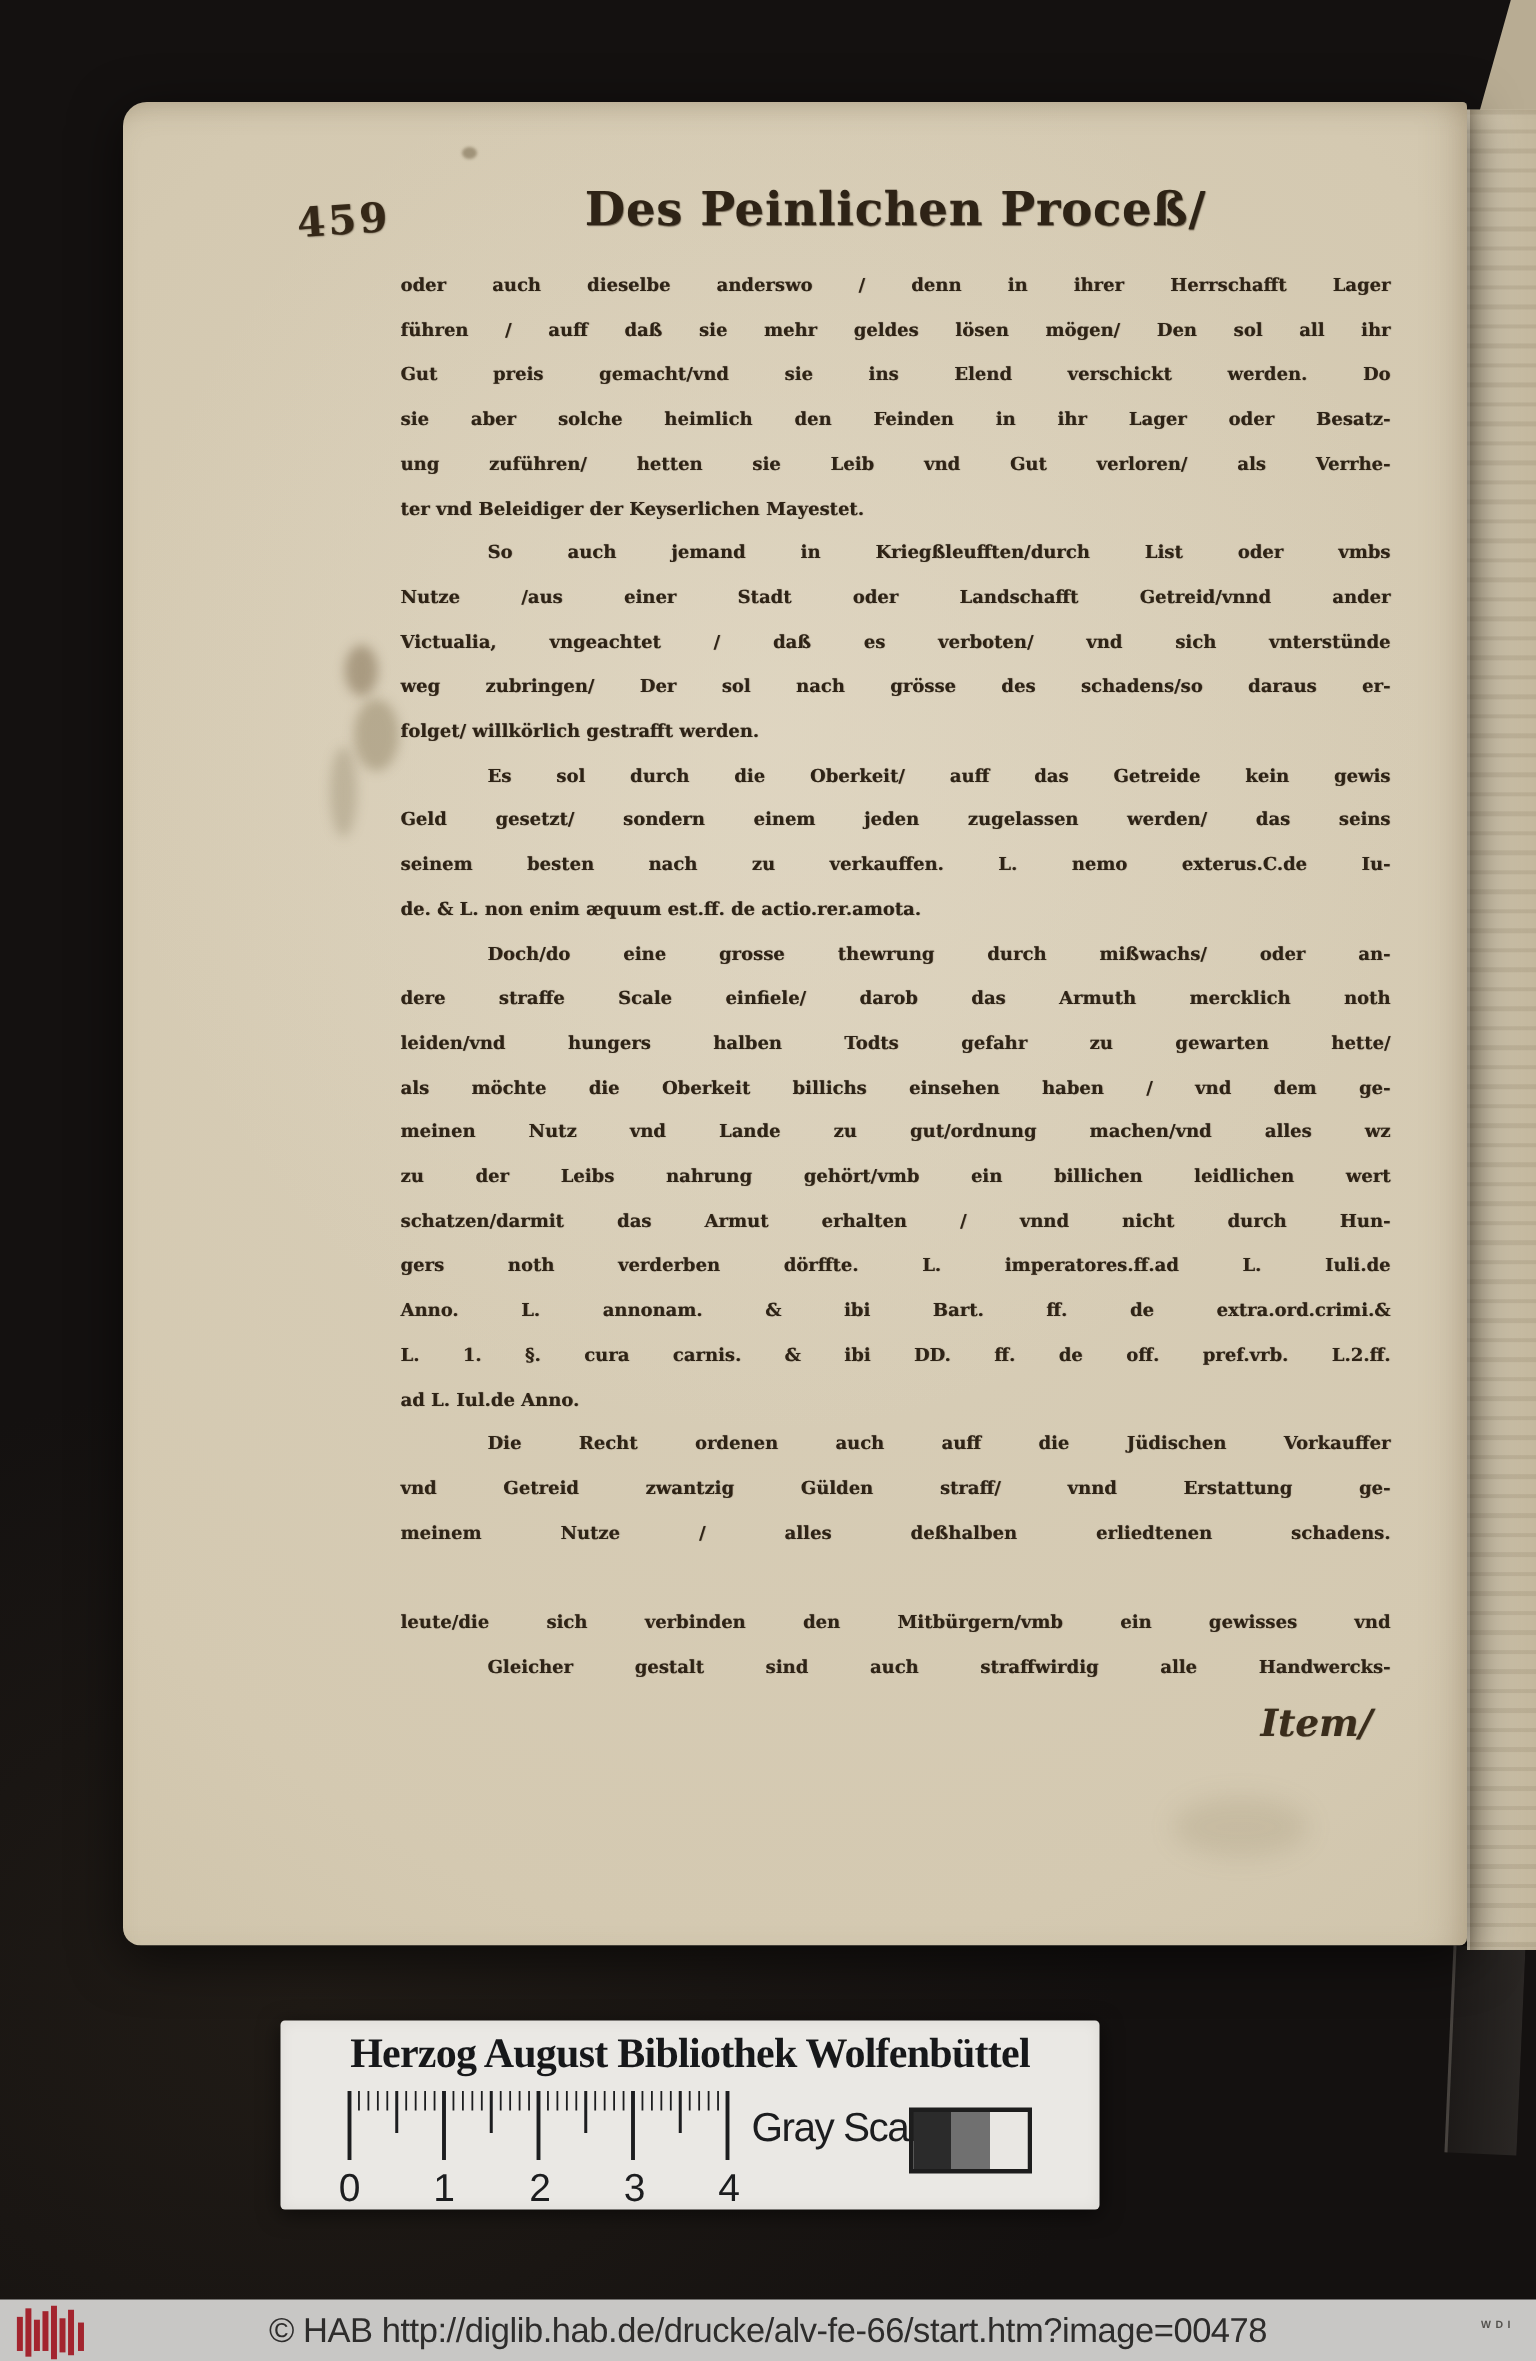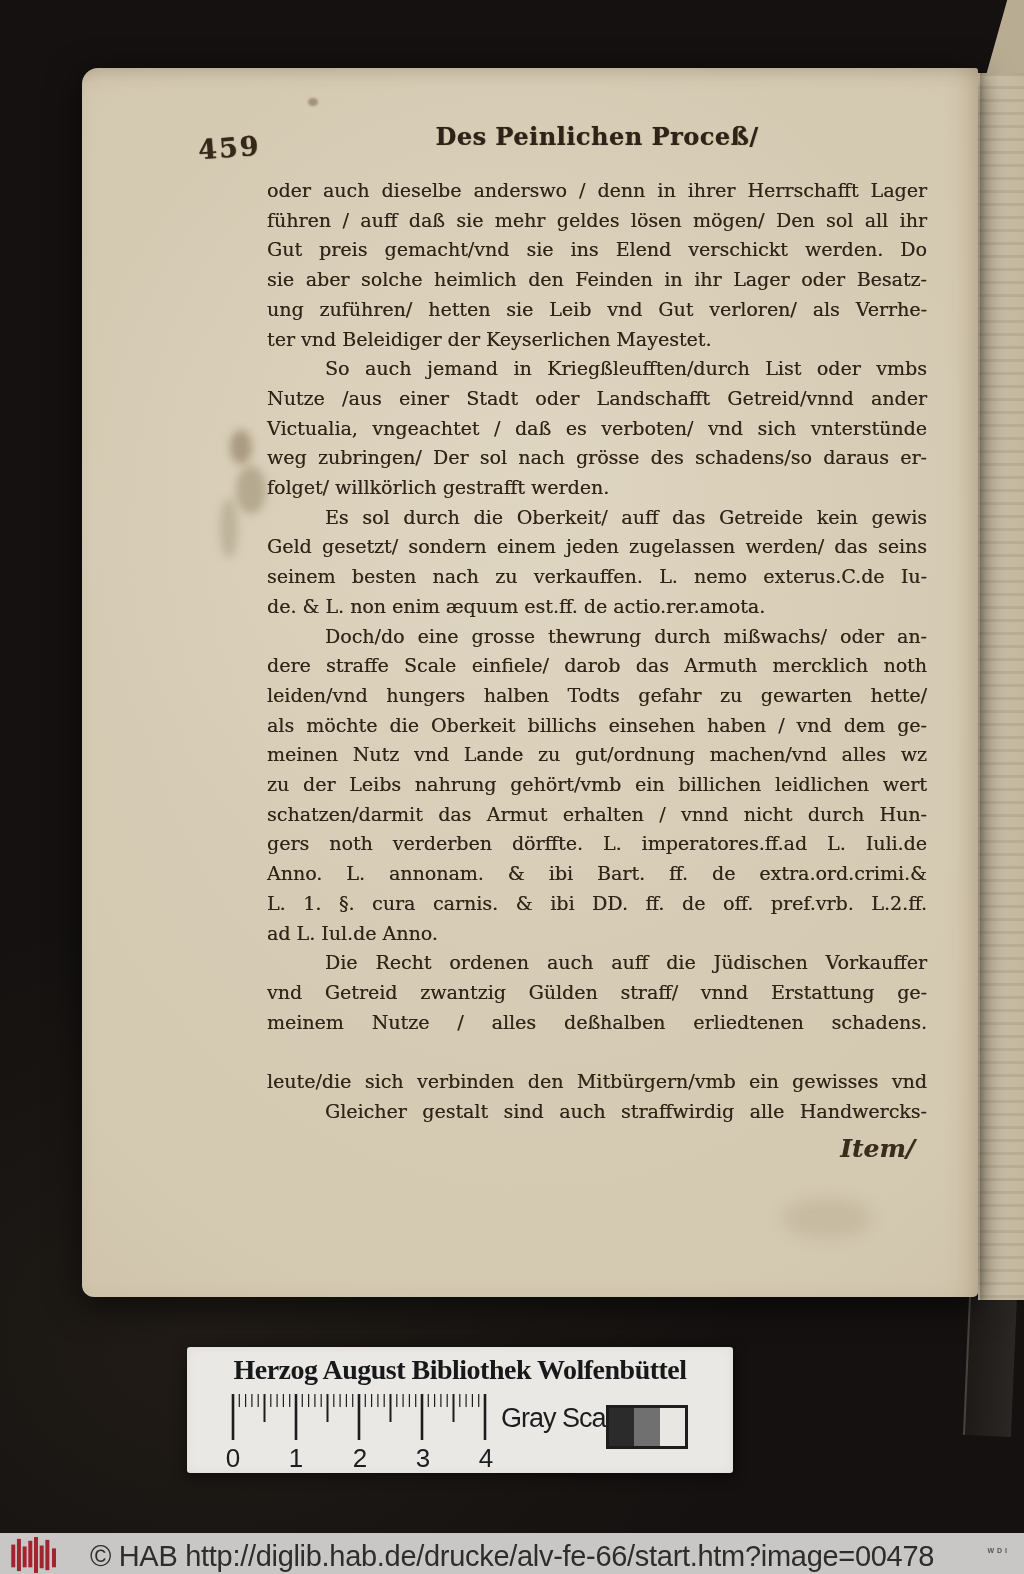--- a/index.html
+++ b/index.html
@@ -28,26 +28,26 @@
   .stain.s4{left:226px;top:30px;width:10px;height:8px;background:rgba(96,80,50,.45);filter:blur(1px);}
   .stain.s5{left:700px;top:1130px;width:90px;height:40px;background:rgba(120,104,72,.14);filter:blur(8px);}
 
   .page-number{
     position:absolute;left:116px;top:64px;font-size:27px;font-weight:700;color:#32261778;
     color:#352818;letter-spacing:2px;transform:rotate(-4deg);
     text-shadow:0.4px 0.4px 1px rgba(40,28,14,.6);
   }
   .running-title{
     position:absolute;left:185px;top:54px;width:660px;margin:0;text-align:center;
-    font-size:24px;font-weight:700;color:#2e2316;letter-spacing:.5px;
+    font-size:31px;font-weight:700;color:#2e2316;letter-spacing:.5px;
     text-shadow:0.4px 0.4px 0.8px rgba(40,28,14,.65);
   }
   .text-block{
     position:absolute;left:185px;top:108px;width:660px;
-    font-size:19px;font-weight:400;color:#2e2316;line-height:29.7px;
+    font-size:12px;font-weight:700;color:#2e2316;line-height:29.7px;
     text-shadow:0.3px 0.3px 0.6px rgba(40,28,14,.55);
   }
   .line{text-align:justify;text-align-last:justify;white-space:nowrap;}
   .line.last{text-align-last:left;white-space:normal;}
   .line.indent{text-indent:58px;}
   .catchword{
     position:absolute;left:185px;top:1066px;width:648px;text-align:right;
     font-size:25px;font-weight:700;color:#3a2d1c;font-style:italic;
     text-shadow:0.3px 0.3px 0.6px rgba(40,28,14,.5);
   }
@@ -102,21 +102,21 @@
   }
   .patch{flex:1;}
 
   
   .footer-bar{
     position:absolute;left:0;top:1533px;width:1024px;height:41px;background:#c8c7c5;
   }
   .hab-logo{position:absolute;left:8px;top:4px;}
   .footer-text{
     position:absolute;left:0;top:7px;width:100%;text-align:center;
-    font-family:"Liberation Sans", sans-serif;font-size:29px;color:#2e2d2c;letter-spacing:-0.3px;
+    font-family:"Liberation Sans", sans-serif;font-size:23px;color:#2e2d2c;letter-spacing:-0.3px;
   }
   .watermark{
     position:absolute;right:14px;top:14px;
     font-family:"Liberation Sans", sans-serif;font-size:7px;color:#55534f;letter-spacing:3px;font-weight:700;
   }
 </style>
 </head>
 <body>
 
 <div class="stage">

